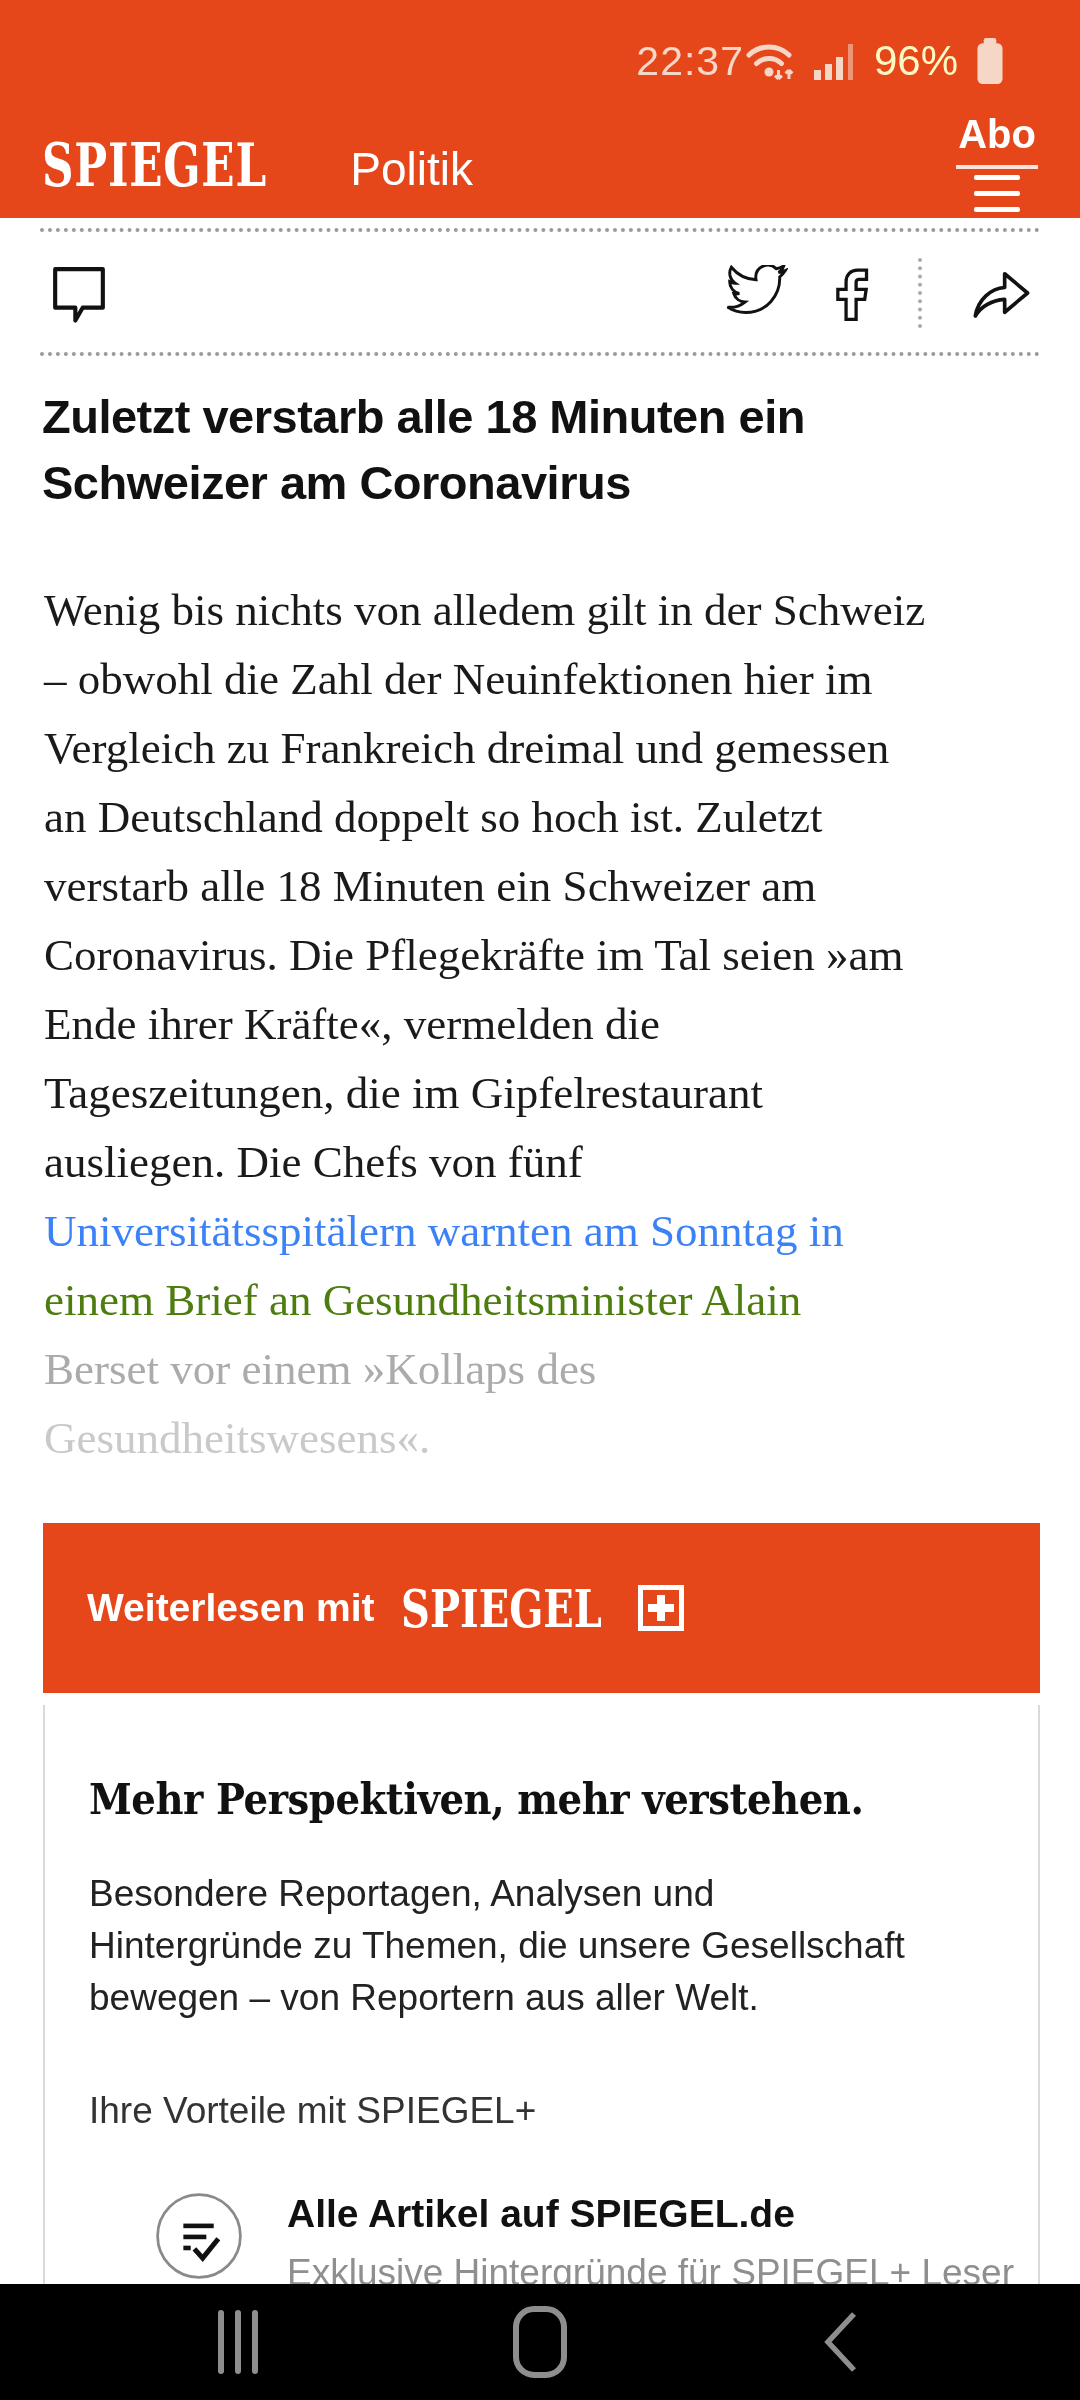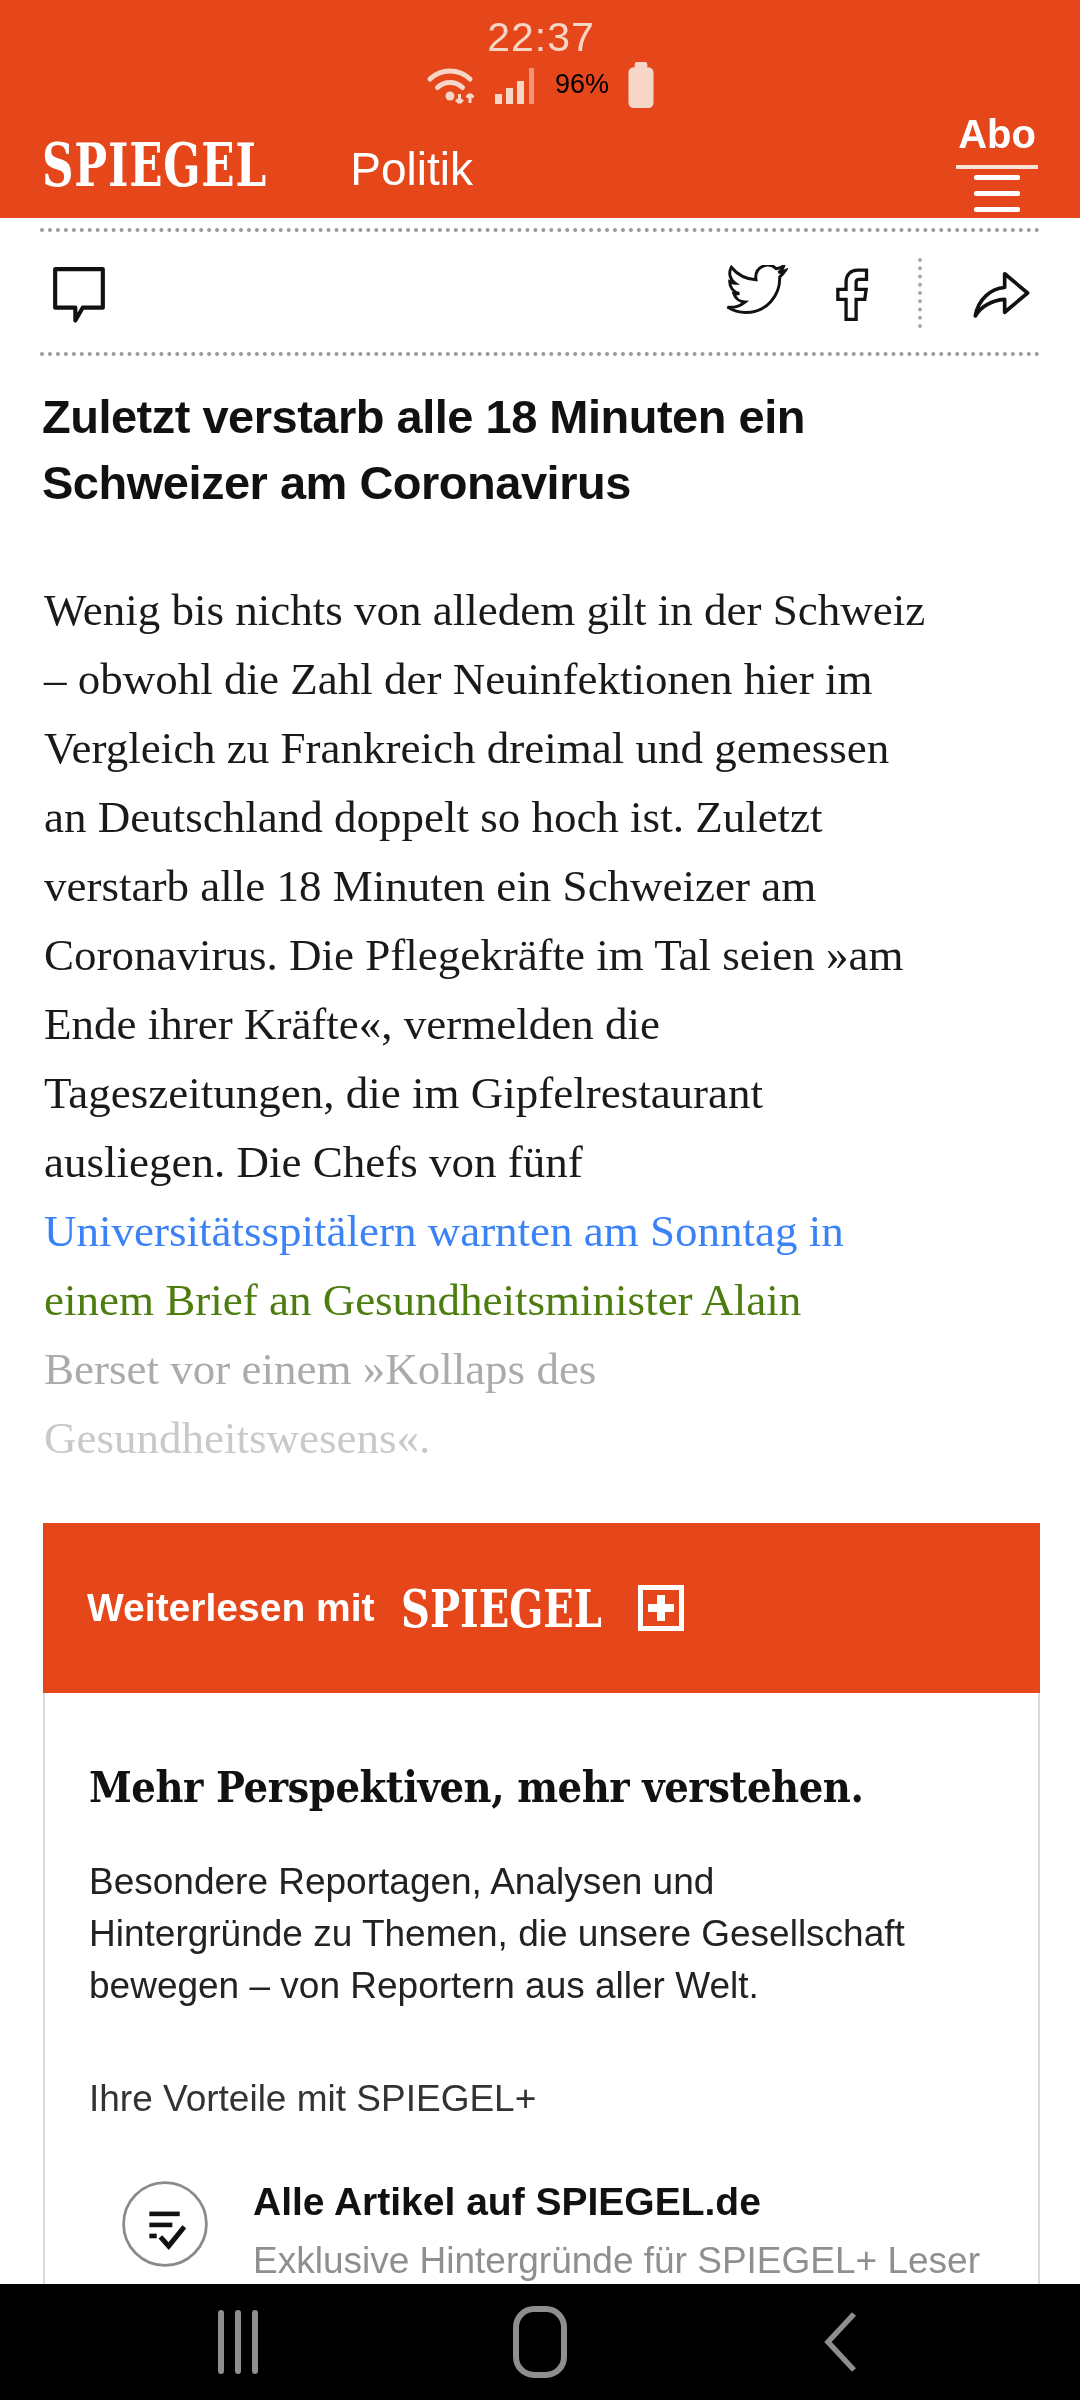--- a/index.html
+++ b/index.html
@@ -2,25 +2,25 @@
 <html><head>
 <meta charset="utf-8">
 <style>
   html,body{margin:0;padding:0;}
   body{width:1080px;height:2400px;overflow:hidden;background:#fff;
        font-family:"Liberation Sans",sans-serif;}
   .screen{position:relative;width:1080px;height:2400px;overflow:hidden;background:#fff;}
 
   
   .topbars{background:#E5471B;color:#F8D8C8;}
-  .statusbar{height:122px;display:flex;align-items:center;justify-content:center;
-             padding:0 74px 0 76px;box-sizing:border-box;flex-direction:column;}
+  .statusbar{height:122px;display:flex;align-items:center;justify-content:flex-end;
+             padding:0 74px 0 76px;box-sizing:border-box;}
   .statusbar .time{font-size:41px;letter-spacing:1px;color:#F6D6C6;}
   .status-right{display:flex;align-items:center;gap:16px;}
-  .battery-pct{font-size:27px;color:#000000;}
+  .battery-pct{font-size:42px;color:#fef9c3;}
 
   .appbar{height:96px;display:flex;align-items:center;justify-content:space-between;
           padding:0 42px 10px 42px;box-sizing:border-box;}
   .brand{display:flex;align-items:baseline;gap:20px;color:#fff;}
   .logo-slab{font-family:"DejaVu Serif",serif;font-weight:800;font-size:56px;
              display:inline-block;transform:scaleX(.78) scaleY(1.06);transform-origin:left center;
              letter-spacing:1px;}
   .section-name{font-size:46px;font-weight:400;}
   .appbar-right{display:flex;align-items:center;flex-direction:column;}
   .abo{font-size:40px;font-weight:700;color:#fff;border-bottom:4px solid rgba(255,255,255,.85);
@@ -56,21 +56,21 @@
   .banner-logo{font-family:"DejaVu Serif",serif;font-weight:800;font-size:50px;
                display:inline-block;transform:scaleX(.8) scaleY(1.05);transform-origin:left center;}
   .banner-logo-wrap{display:flex;align-items:center;gap:0px;}
   .plusbox{width:46px;height:46px;border:5px solid #fff;box-sizing:border-box;position:relative;
            margin-left:-14px;}
   .plusbox::before,.plusbox::after{content:"";position:absolute;background:#fff;}
   .plusbox::before{left:50%;top:5px;bottom:5px;width:8px;transform:translateX(-50%);}
   .plusbox::after{top:50%;left:5px;right:5px;height:8px;transform:translateY(-50%);}
 
   .paywall-card{border:2px solid #d9d9d9;border-top:none;background:#fff;
-                padding:70px 58px 60px 44px;box-sizing:border-box;min-height:620px;}
+                padding:70px 24px 60px 44px;box-sizing:border-box;min-height:620px;margin-top:12px;}
   .card-title{font-family:"DejaVu Serif",serif;font-weight:700;font-size:42px;color:#111;
               letter-spacing:-.5px;margin:0 0 44px 0;display:inline-block;
               transform:scaleX(.92);transform-origin:left center;white-space:nowrap;}
   .card-desc{font-size:37px;line-height:52px;color:#222;max-width:840px;margin:0 0 66px 0;}
   .benefits-heading{font-size:37px;color:#333;margin:0 0 58px 0;}
   .benefit{display:flex;align-items:flex-start;gap:42px;justify-content:flex-end;}
   .benefit-texts{padding-top:2px;}
   .benefit-title{font-size:39px;font-weight:700;color:#111;margin-bottom:16px;}
   .benefit-sub{font-size:37px;color:#8f8f8f;}
 

